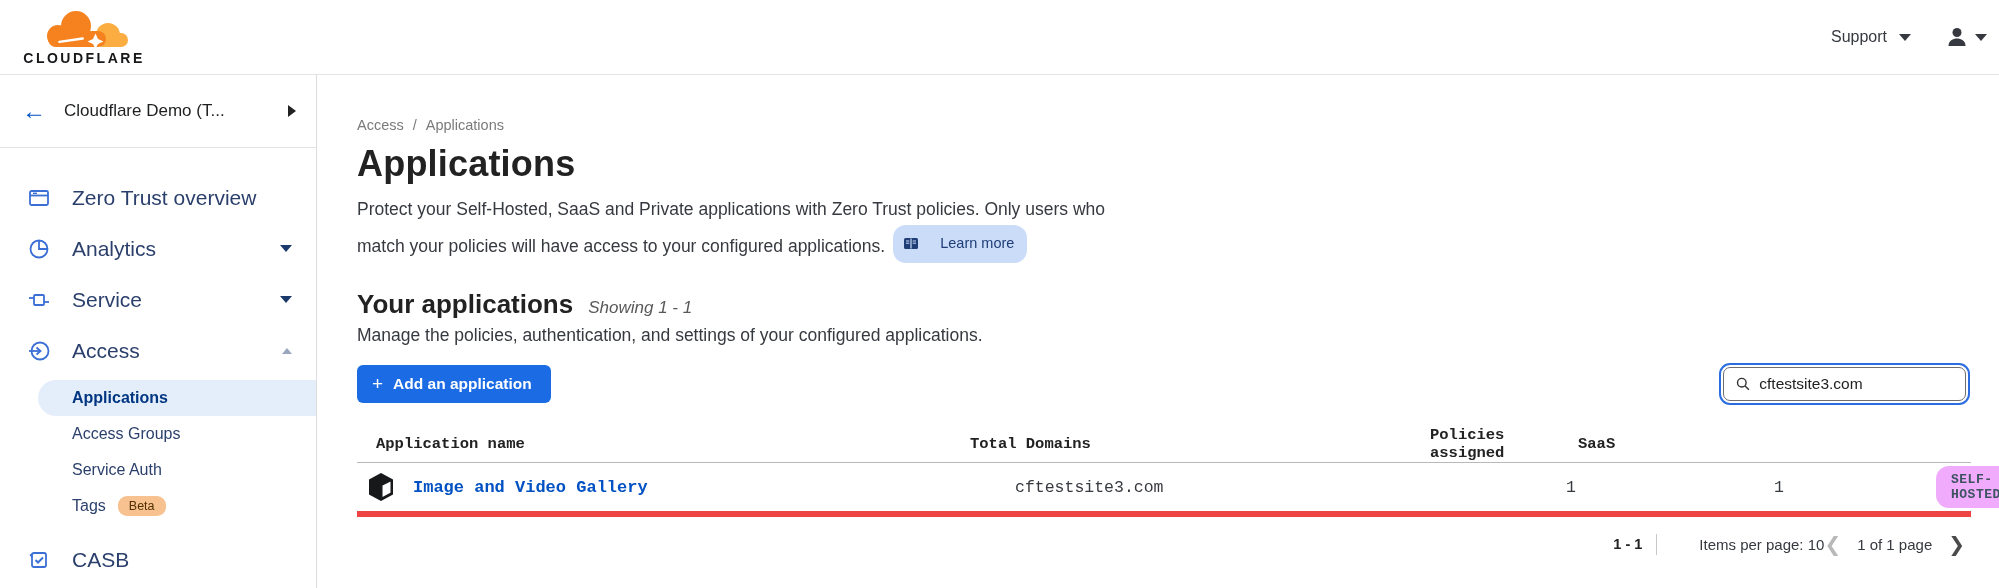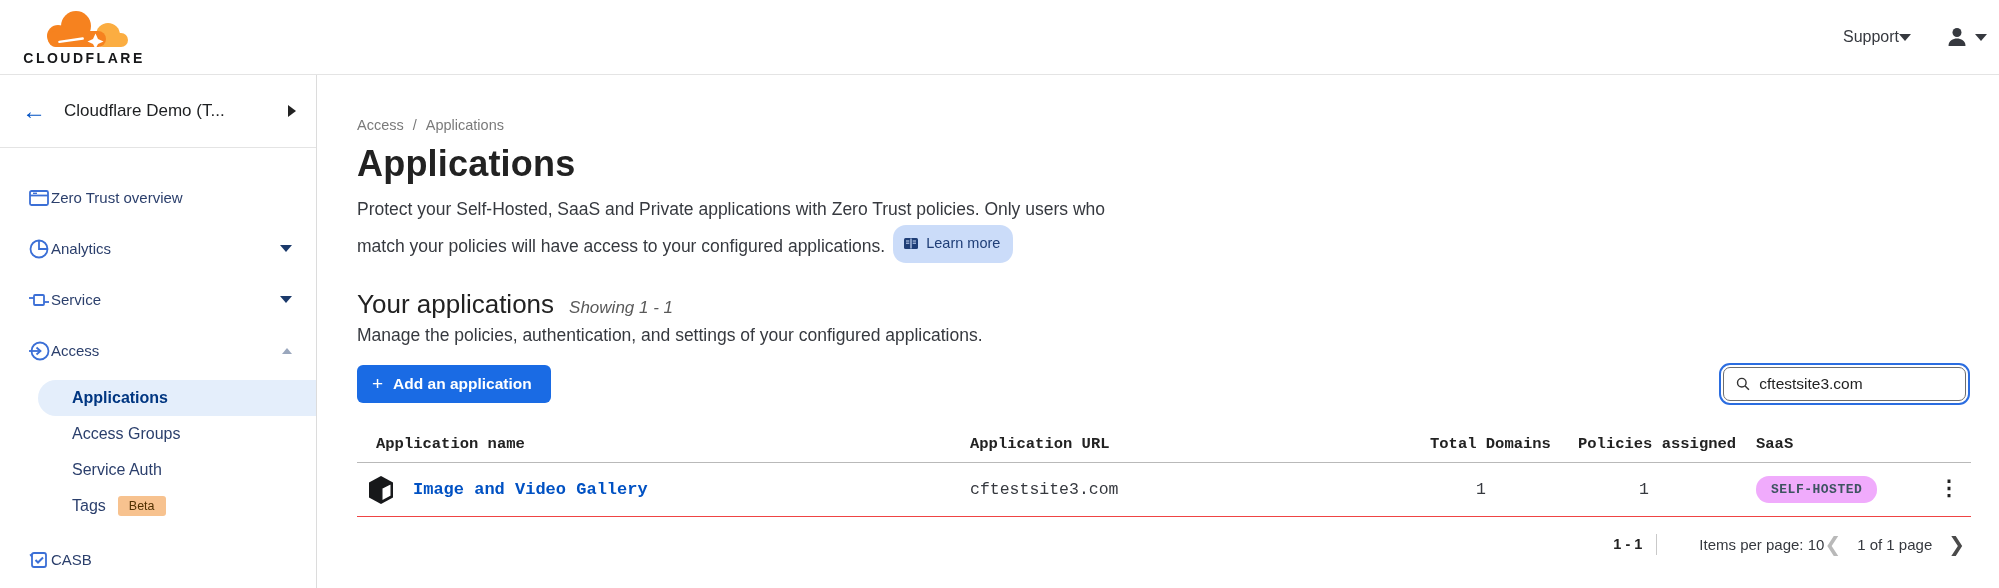--- a/index.html
+++ b/index.html
@@ -5,67 +5,67 @@
   * { margin:0; padding:0; box-sizing:border-box; }
   html,body { width:1999px; height:588px; background:#fff; font-family:"Liberation Sans", sans-serif; color:#36393f; overflow:hidden; }
   .page { width:1999px; height:588px; display:flex; flex-direction:column; }
 
   
   .topbar { height:75px; flex:0 0 75px; border-bottom:1px solid #e4e4e4; display:flex; align-items:center; justify-content:space-between; padding:0 10px 0 18px; }
   .logo { display:flex; flex-direction:column; align-items:center; width:132px; }
   .logo svg { display:block; }
   .logo-text { font-size:14px; font-weight:800; letter-spacing:2.5px; color:#17181a; margin-top:1px; }
   .topbar-right { display:flex; align-items:center; gap:34px; padding-right:2px; }
-  .support { display:flex; align-items:center; gap:0; font-size:16px; color:#36393f; cursor:pointer; }
+  .support { display:flex; align-items:center; gap:12px; font-size:16px; color:#36393f; cursor:pointer; }
   .caret { width:0; height:0; border-left:6px solid transparent; border-right:6px solid transparent; border-top:7px solid #36393f; display:inline-block; }
   .user-menu { display:flex; align-items:center; gap:6px; cursor:pointer; }
 
   
   .body { flex:1; display:flex; min-height:0; }
 
   
   .sidebar { width:317px; flex:0 0 317px; border-right:1px solid #dcdcdc; display:flex; flex-direction:column; }
   .sb-header { height:73px; flex:0 0 73px; display:flex; align-items:center; gap:18px; padding:0 20px 0 22px; border-bottom:1px solid #e4e4e4; }
   .back-arrow { color:#0051c3; font-size:24px; line-height:1; cursor:pointer; }
   .account-name { font-size:17px; font-weight:normal; color:#1d1f21; flex:1; white-space:nowrap; overflow:hidden; }
   .expand-tri { width:0; height:0; border-top:6px solid transparent; border-bottom:6px solid transparent; border-left:8px solid #222; cursor:pointer; }
   .nav { padding-top:24px; }
-  .nav-item { height:51px; display:flex; align-items:center; padding:0 24px 0 27px; font-size:15px; color:#2b3f6c; cursor:pointer; }
+  .nav-item { height:51px; display:flex; align-items:center; gap:21px; padding:0 24px 0 27px; font-size:21px; color:#2b3f6c; cursor:pointer; }
   .nav-item .nicon { width:24px; height:24px; flex:0 0 24px; display:flex; align-items:center; justify-content:center; }
   .nav-caret-down { margin-left:auto; width:0; height:0; border-left:6px solid transparent; border-right:6px solid transparent; border-top:7px solid #1b3a6b; }
   .nav-caret-up { margin-left:auto; width:0; height:0; border-left:5px solid transparent; border-right:5px solid transparent; border-bottom:6px solid #9aa7bd; }
   .sub-list { padding:4px 0 10px 0; }
   .sub-item { height:36px; display:flex; align-items:center; padding-left:72px; font-size:16px; color:#2b3f6c; cursor:pointer; }
   .sub-item.active { background:#e4eefb; border-radius:19px 0 0 19px; margin-left:38px; padding-left:34px; font-weight:bold; color:#003681; }
-  .beta-badge { margin-left:12px; background:#f7c28f; color:#503000; font-size:12.5px; padding:3px 11px; border-radius:3px; }
+  .beta-badge { margin-left:12px; background:#f7c28f; color:#503000; font-size:12.5px; padding:3px 11px; border-radius:9px; }
 
   
   .main { flex:1; padding:42px 28px 0 40px; min-width:0; }
   .breadcrumb { font-size:14.5px; color:#7a7a7a; display:flex; gap:9px; }
   .breadcrumb .crumb { cursor:pointer; }
   .page-title { margin-top:10px; font-size:36px; font-weight:bold; color:#222; letter-spacing:.2px; }
   .page-desc { margin-top:9px; font-size:17.5px; line-height:31px; color:#36393f; max-width:900px; }
-  .learn-more { display:inline-flex; align-items:center; gap:7px; background:#cbdcf9; color:#1f3e77; font-size:14.5px; border-radius:13px; padding:3px 13px 4px 10px; margin-left:8px; cursor:pointer; vertical-align:2px; }
+  .learn-more { display:inline-flex; align-items:center; gap:21px; background:#cbdcf9; color:#1f3e77; font-size:14.5px; border-radius:13px; padding:3px 13px 4px 10px; margin-left:8px; cursor:pointer; vertical-align:2px; }
   .section-head { margin-top:26px; display:flex; align-items:baseline; gap:15px; }
-  .section-title { font-size:26px; font-weight:normal; color:#222; }
+  .section-title { font-size:26px; font-weight:bold; color:#222; }
   .section-showing { font-size:17px; font-style:italic; color:#595959; }
   .section-sub { margin-top:5px; font-size:17.5px; color:#36393f; }
 
   .toolbar { margin-top:19px; display:flex; align-items:center; justify-content:space-between; }
   .add-btn { display:flex; align-items:center; gap:10px; background:#1a6be4; color:#fff; border:none; font-family:inherit; font-size:15.5px; font-weight:bold; padding:9px 19px 10px 15px; border-radius:6px; cursor:pointer; }
   .add-btn .plus { font-size:19px; font-weight:normal; line-height:1; }
   .search-wrap { border:1px solid #6e6e6e; border-radius:7px; outline:2px solid #2b6de0; outline-offset:2px; display:flex; align-items:center; gap:9px; padding:0 12px; height:34px; width:243px; background:#fff; margin-right:5px; }
   .search-wrap input { border:none; outline:none; font-family:inherit; font-size:15.5px; color:#222; width:100%; background:transparent; }
 
   
   .table { margin-top:23px; }
   .t-row { display:grid; grid-template-columns: 613px 460px 148px 178px 1fr 44px; align-items:center;font-family:Liberation Mono, monospace; }
   .t-head { height:37px; border-bottom:1px solid #b9b9b9; font-size:15.5px; font-weight:bold; color:#222; }
   .t-head > div:first-child { padding-left:19px; }
-  .t-body-row { height:54px; border-bottom:1px solid #ef4444; font-size:16.5px; }
+  .t-body-row { height:54px; border-bottom:6px solid #ef4444; font-size:16.5px;gap:45px; }
   .cell-name { display:flex; align-items:center; gap:18px; padding-left:10px; }
   .app-link { color:#0051c3; font-weight:bold; cursor:pointer; font-size:17px; }
   .cell-num { text-align:center; padding-right:46px; color:#36393f; }
   .type-badge { display:inline-block; background:#f0abfc; color:#3d5360; font-size:13px; font-weight:bold; letter-spacing:.5px; padding:6px 15px; border-radius:13px; }
   .kebab { font-size:21px; font-weight:bold; color:#222; letter-spacing:0; cursor:pointer; text-align:center; line-height:.55; }
 
   
   .pager { margin-top:7px; display:flex; align-items:center; justify-content:flex-end; height:40px; padding-left:10px; }
   .pager-left { display:flex; align-items:center; gap:14px; font-size:14.5px; }
   .pager-range { font-weight:bold; color:#222; }
@@ -238,21 +238,20 @@
             <circle cx="6.5" cy="6.5" r="4.8"></circle>
             <line x1="10.2" y1="10.2" x2="14.5" y2="14.5"></line>
           </svg>
           <input type="text" value="cftestsite3.com" style="">
         </div>
       </div>
 
       <div class="table">
         <div class="t-row t-head">
           <div>Application name</div>
-          <div>Application URL</div>
           <div>Total Domains</div>
           <div>Policies assigned</div>
           <div>SaaS</div>
           <div></div>
         </div>
         <div class="t-row t-body-row">
           <div class="cell-name">
             <svg width="28" height="30" viewBox="0 0 28 30">
               <path d="M14 1 L26 7.5 L26 22.5 L14 29 L2 22.5 L2 7.5 Z" fill="#17181a"></path>
               <path d="M14.8 13.2 L24.2 8.3 L24.2 21 L14.8 26.2 Z" fill="#fff" stroke="#17181a" stroke-width="1.4"></path>

